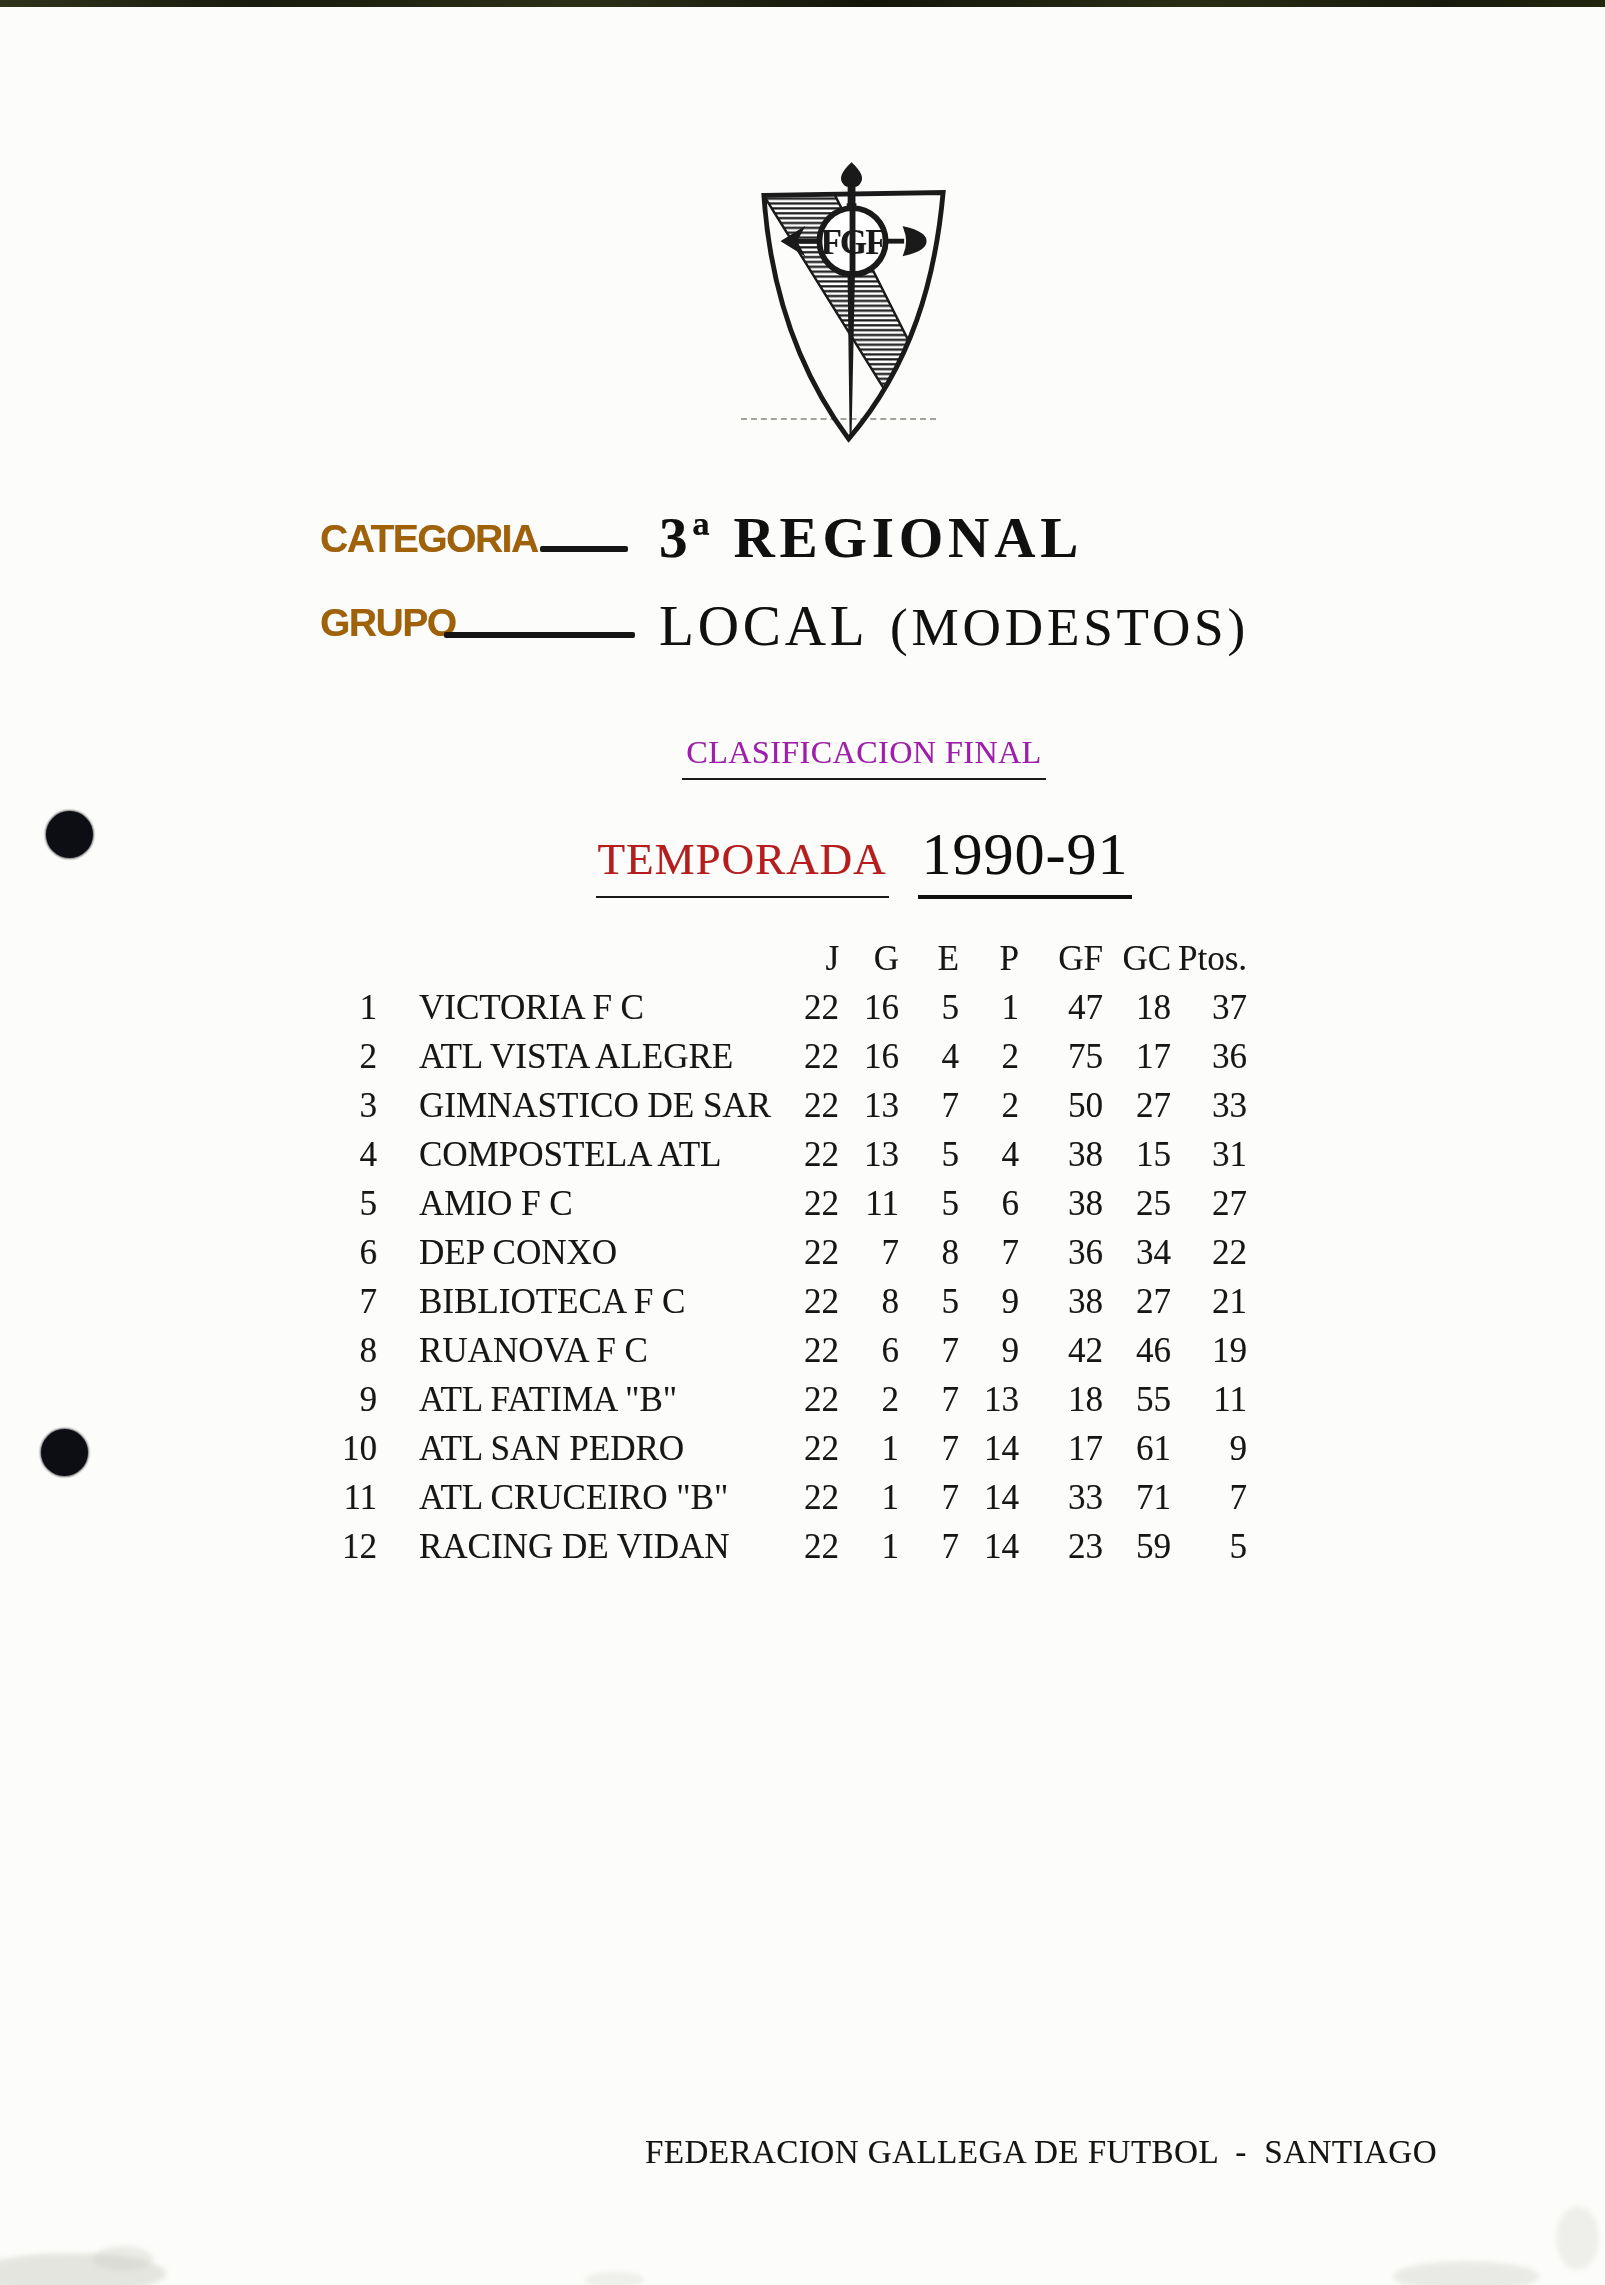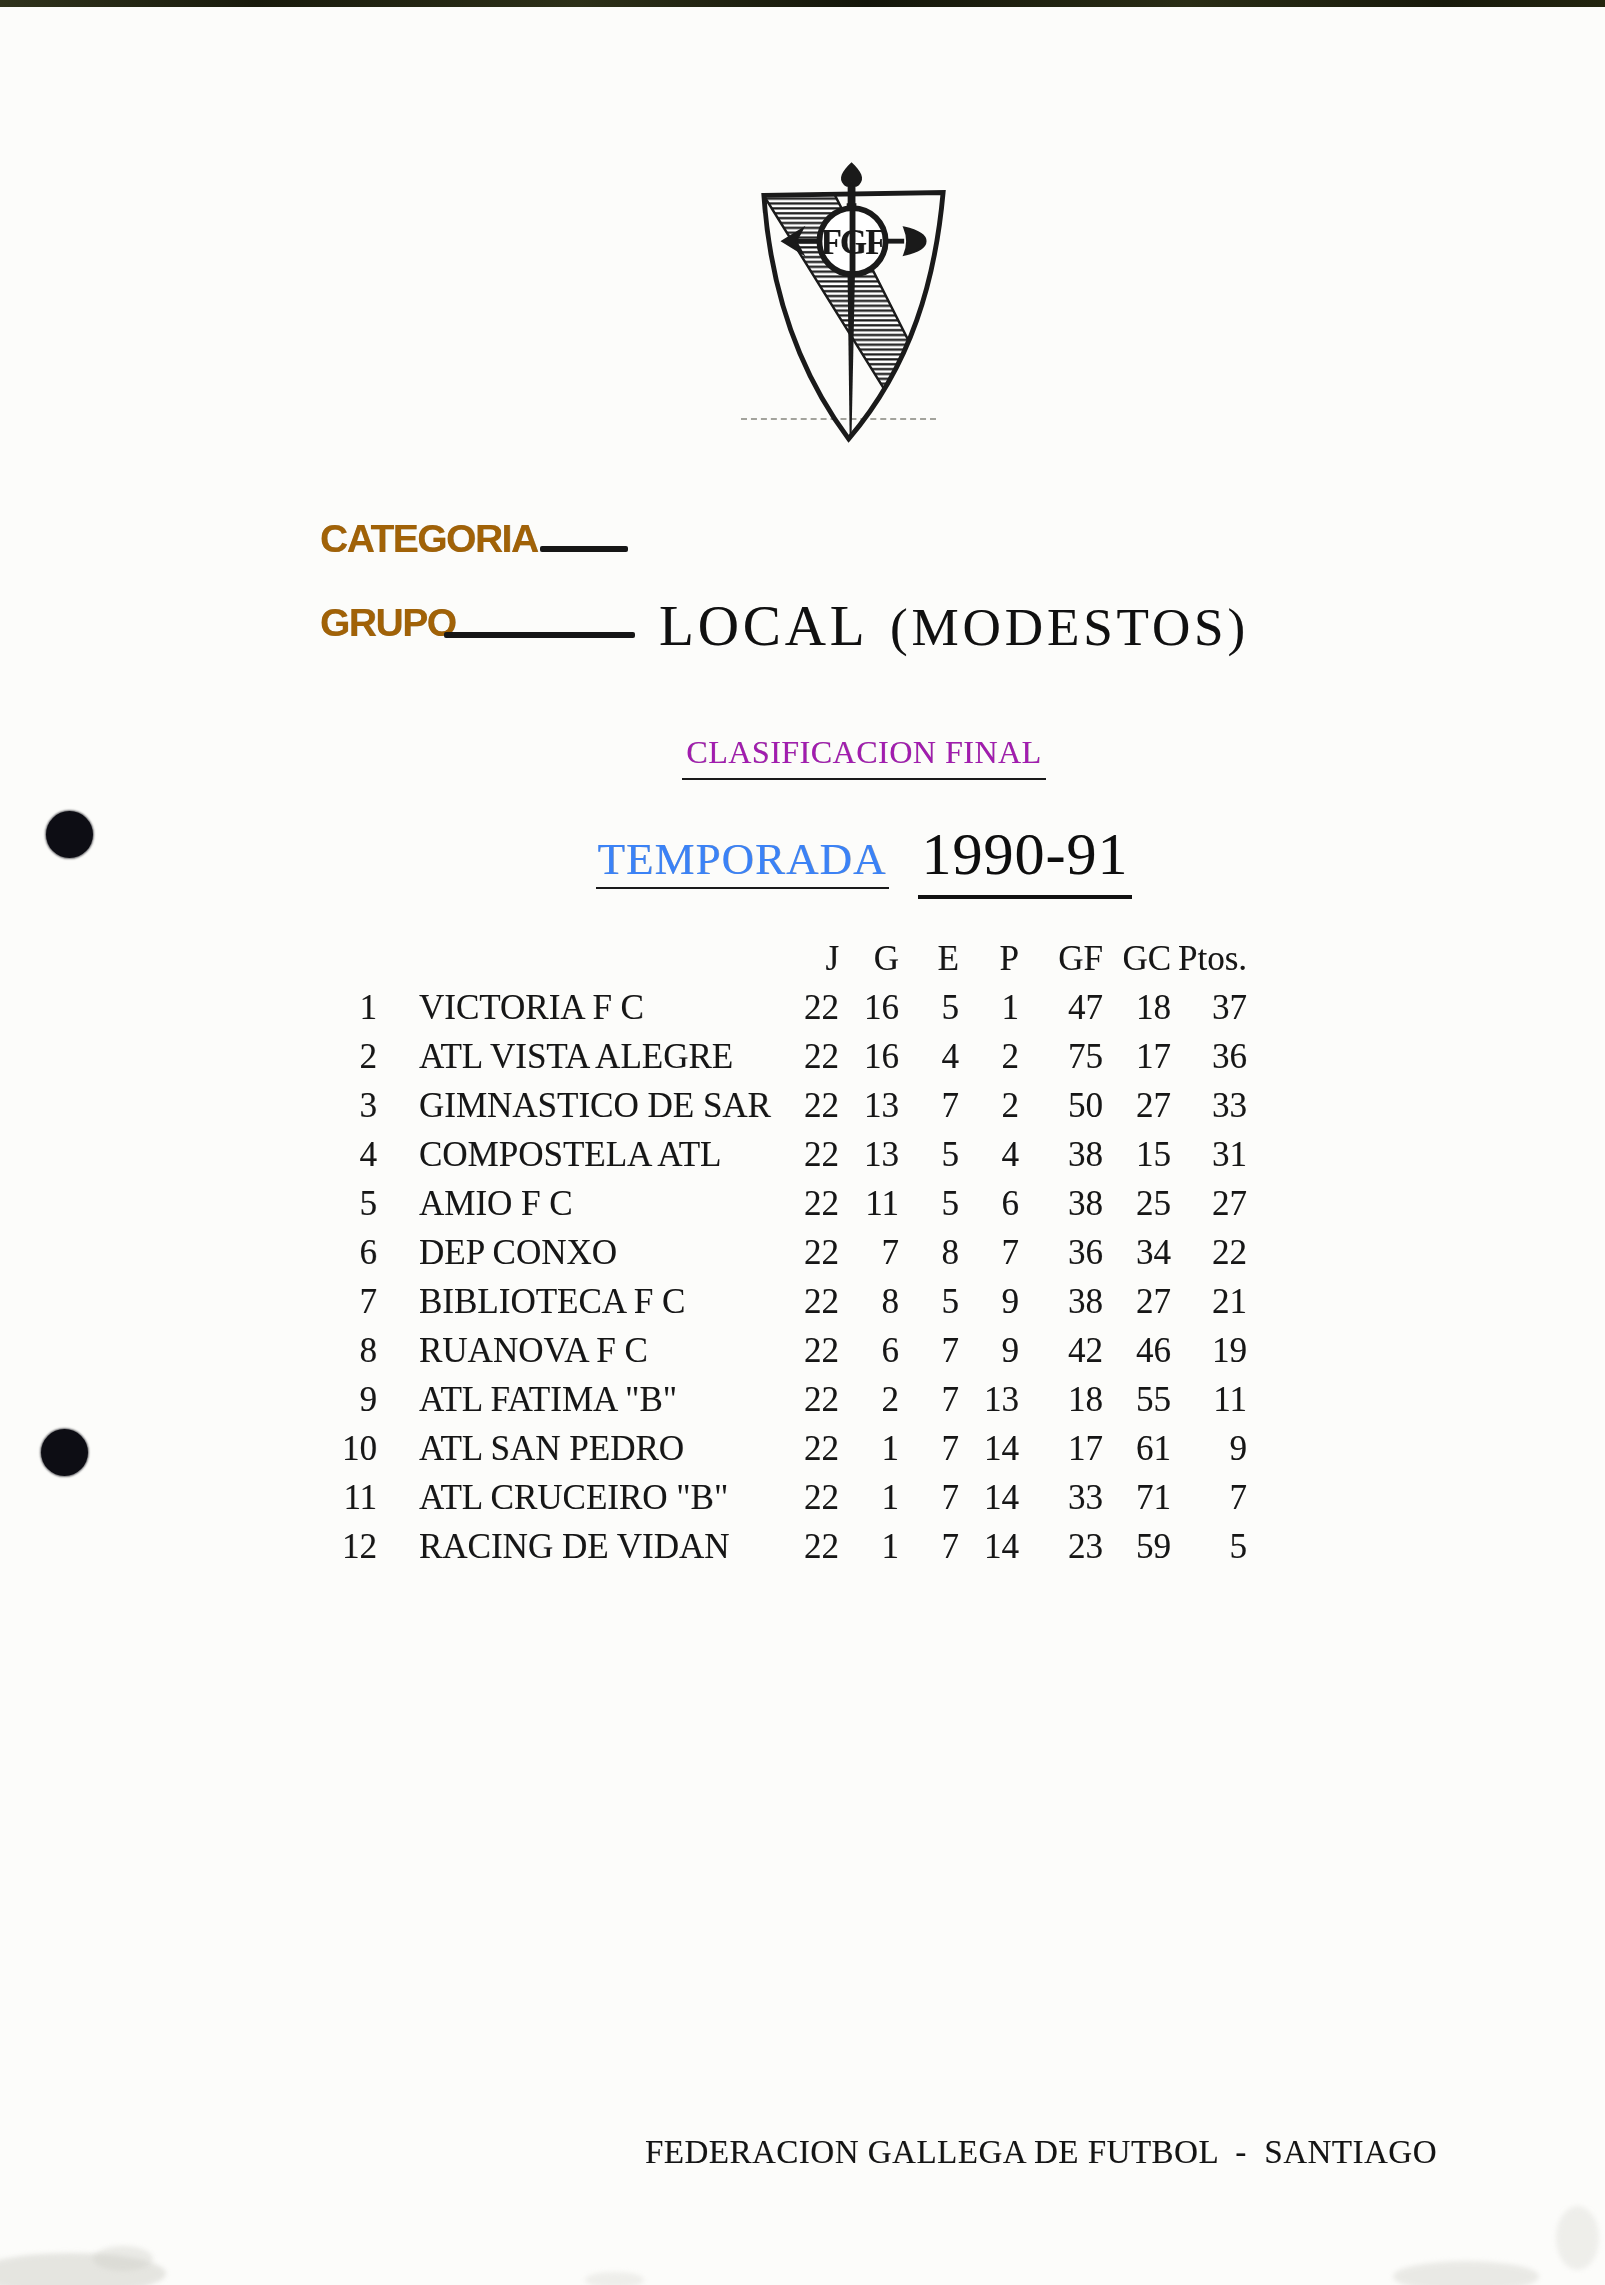--- a/index.html
+++ b/index.html
@@ -57,22 +57,22 @@
 
   
   .center-line { position:absolute; left:123px; width:1482px; text-align:center; line-height:1; white-space:nowrap; }
   .title1-wrap { top:736px; }
   .title1 {
     font-size:32px; letter-spacing:0.5px; color:#a21caf;
     border-bottom:2.9px solid #1a1a1a; padding:0 3.9px 7.8px 3.9px;
   }
   .title2-wrap { top:824px; }
   .t2-word {
-    font-size:45px; letter-spacing:1px; color:#3b82f6;
-    border-bottom:2.9px solid #1a1a1a; padding:0 2px 3px 2px;
+    font-size:45px; letter-spacing:1px; color:#b91c1c;
+    border-bottom:2.9px solid #1a1a1a; padding:0 2px 12px 2px;
   }
   .t2-season {
     font-size:60px; font-weight:normal; letter-spacing:1px; color:#0e0e0e;
     border-bottom:4.9px solid #111; padding:0 3.9px 7.8px 3.9px; margin-left:29px;
   }
 
   
   .standings {
     position:absolute; left:332px; top:934px;
     display:grid;
@@ -132,20 +132,21 @@
 
     <path d="M94,0 C84,9 80,17 86,23 C90,27 93,25 94,20 C95,25 98,27 102,23 C108,17 104,9 94,0 Z" fill="#1a1a1a"></path>
 
     <circle cx="95" cy="81" r="34" fill="#ffffff" stroke="#1a1a1a" stroke-width="6"></circle>
     <text x="95" y="94" text-anchor="middle" font-family="'Liberation Serif', serif" font-size="36" font-weight="bold" letter-spacing="-2" fill="#1a1a1a">FGF</text>
     <rect x="92" y="49" width="6" height="64" fill="#1a1a1a"></rect>
   </svg>
 
   <div class="form-label cat-label">CATEGORIA</div>
   <div class="rule cat-rule"></div>
+  <div class="form-value cat-value">3ª REGIONAL</div>
 
   <div class="form-label grp-label">GRUPO</div>
   <div class="rule grp-rule"></div>
   <div class="form-value grp-value">
     <span class="grp-main">LOCAL</span><span class="grp-suffix">(MODESTOS)</span>
   </div>
 
   <div class="center-line title1-wrap">
     <span class="title1">CLASIFICACION FINAL</span>
   </div>

